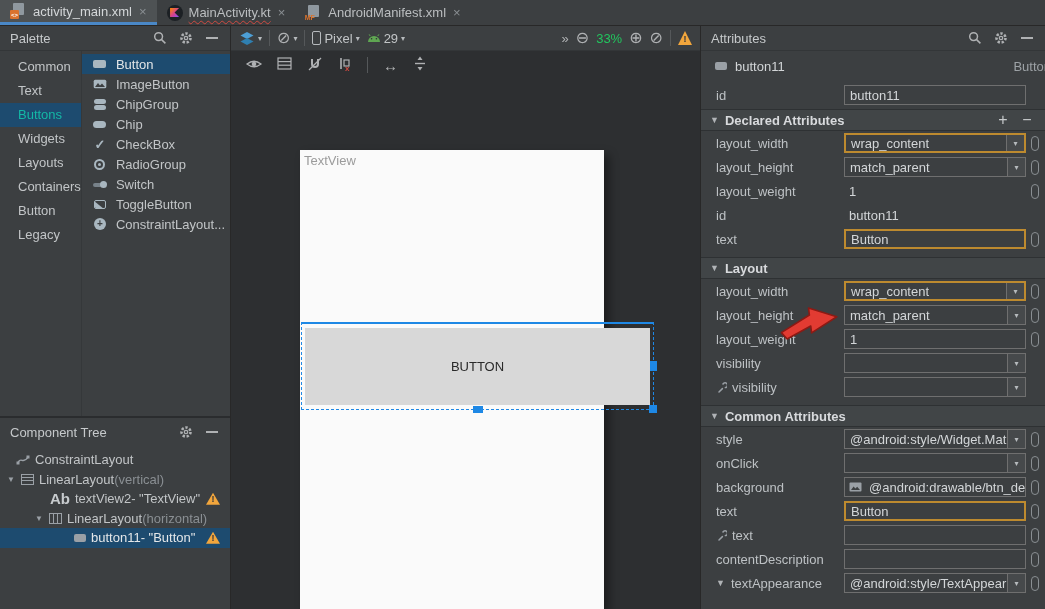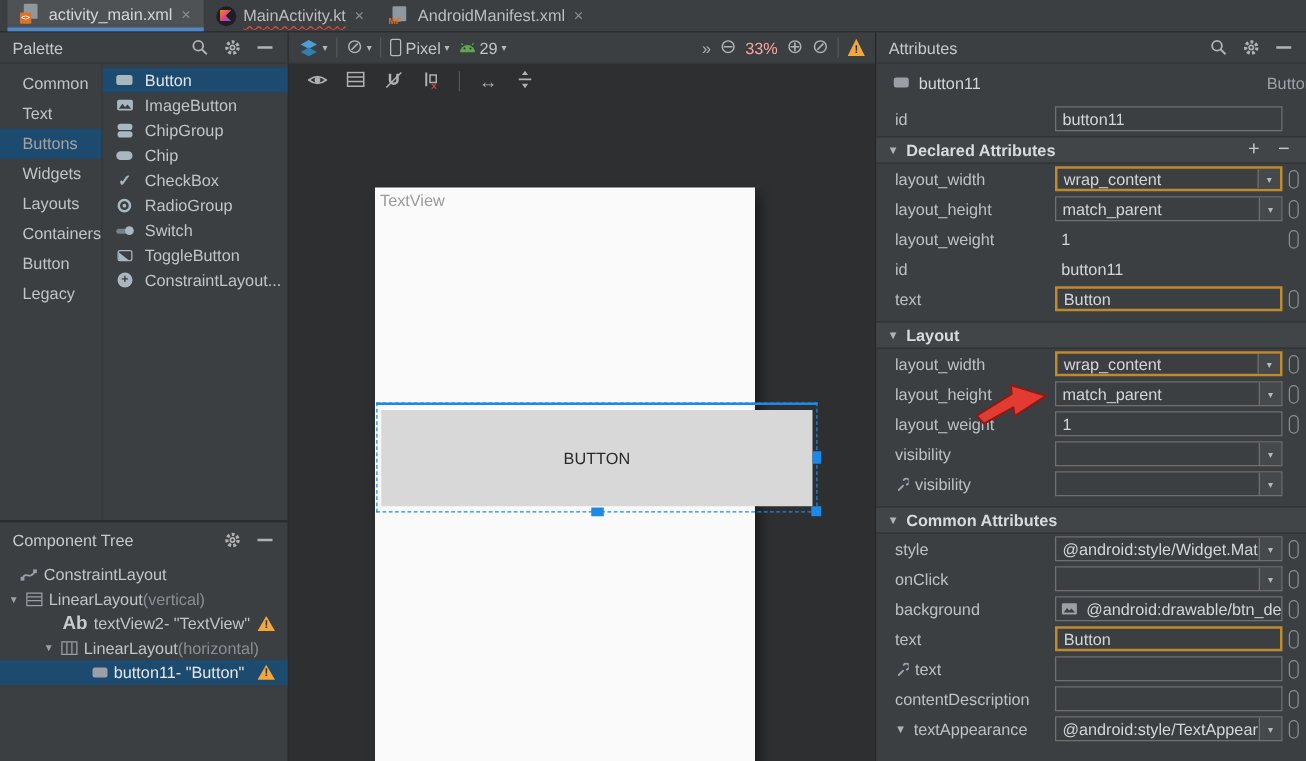--- a/index.html
+++ b/index.html
@@ -6,21 +6,21 @@
   html,body { background:#1e1f22; }
   #app {
     position:relative; width:1045px; height:609px; overflow:hidden;
     background:#2d2f31; font-family:"Liberation Sans", sans-serif;
     font-size:13px; color:#bbbec0; -webkit-font-smoothing:antialiased;
   }
   
   .tabbar { position:absolute; top:0; left:0; right:0; height:26px;
     background:#3c3f41; border-bottom:1px solid #282828; display:flex; align-items:stretch; }
   .tab { display:flex; align-items:center; gap:6px; padding:0 9px 0 10px; cursor:default; }
-  .tab.sel { background:#4e5254; border-bottom:3px solid #4a88c7; color:#d4d7d9;margin-left:6px; }
+  .tab.sel { background:#4e5254; border-bottom:3px solid #4a88c7; color:#d4d7d9; }
   .tab .close { color:#8a8f93; font-size:13px; line-height:1; padding:0 1px; }
   .tab-label.err { text-decoration:underline; text-decoration-style:wavy; text-decoration-color:#cf4a41; text-decoration-thickness:1px; text-underline-offset:3px; }
   .ficon { position:relative; width:17px; height:16px; flex:0 0 17px; }
   .ficon .fbody { position:absolute; top:0; left:3px; width:11px; height:12px; background:#8f989f; border-radius:1px; }
   .ficon .fbadge { position:absolute; bottom:0; left:0; width:9px; height:9px; background:#d9722c; border-radius:1px;
      color:#fff; font-size:6px; font-weight:bold; display:flex; align-items:center; justify-content:center; }
   .ficon .fbadge.txt { background:transparent; color:#d9722c; font-size:7px; bottom:-1px; }
   .kicon { width:16px; height:16px; border-radius:50%; background:#1c2024; display:flex; align-items:center; justify-content:center; }
   .kicon span { width:9px; height:9px; background:linear-gradient(135deg,#ff8a00 0%,#d4418e 55%,#7f52ff 100%);
      clip-path:polygon(0 0,100% 0,50% 50%,100% 100%,0 100%); }
@@ -28,21 +28,21 @@
   .leftcol { position:absolute; top:26px; left:0; width:231px; bottom:0; background:#3c3f41; border-right:1px solid #282828; }
   .panel-head { height:25px; display:flex; align-items:center; gap:10px; padding:0 10px; border-bottom:1px solid #333638; }
   .panel-title { color:#c6c9cb; }
   .spacer { flex:1; }
   .hicon { display:flex; align-items:center; justify-content:center; width:16px; height:16px; }
   .minus-glyph { width:12px; border-top:2px solid #afb1b3; display:inline-block; }
   .palette { height:392px; border-bottom:2px solid #2a2c2e; display:flex; flex-direction:column; }
   .pal-body { flex:1; display:flex; overflow:hidden; }
   .pal-cats { width:87px; border-right:1px solid #35383a; padding-top:4px; }
   .pal-cat { height:24px; line-height:24px; padding-left:18px; color:#c2c5c7; }
-  .pal-cat.sel { background:#1d4b6f; color:#a3a3a3; }
+  .pal-cat.sel { background:#1d4b6f; color:#14b8a6; }
   .pal-comps { flex:1; padding-top:3px; }
   .pal-comp { height:20px; display:flex; align-items:center; gap:8px; padding:0 8px 0 10px; color:#c2c5c7; }
   .pal-comp.sel { background:#1d4b6f; color:#e2e5e7; }
   .cicon { width:16px; height:14px; display:flex; align-items:center; justify-content:center; flex:0 0 16px; }
   .dl { margin-left:auto; display:flex; flex-direction:column; align-items:center; width:11px; color:#9fb7c6; }
   .dl .arr { font-size:10px; line-height:8px; }
   .dl .bar { width:9px; border-top:1.5px solid #9fb7c6; margin-top:1px; }
   .btn-glyph { width:13px; height:8px; background:#a9b7c0; border-radius:2px; }
   .chip-glyph { width:13px; height:7px; background:#a9b7c0; border-radius:4px; }
   .chipgrp { display:flex; flex-direction:column; gap:1px; }
@@ -348,21 +348,21 @@
             <circle cx="9.4" cy="4.8" r="0.8" fill="#2d2f31"></circle>
           <line x1="3.2" y1="2" x2="2.2" y2="0.4" stroke="#5fa652" stroke-width="1"></line>
           <line x1="10.8" y1="2" x2="11.8" y2="0.4" stroke="#5fa652" stroke-width="1"></line>
         </svg>
         <span>29</span>
         <span class="ddarrow">▾</span>
       </span>
       <span class="spacer"></span>
       <span style="color:#afb1b3;">»</span>
       <span class="circ-glyph">⊖</span>
-      <span style="color:#fca5a5;">33%</span>
+      <span style="color:#22c55e;">33%</span>
       <span class="circ-glyph">⊕</span>
       <span class="circ-glyph">⊘</span>
       <span class="vsep"></span>
       <span class="warn" style="width:16px;height:14px;">!</span>
     </div>
 
     <div class="viewopts">
       <span>
         <svg width="16" height="12" viewBox="0 0 16 12">
             <path d="M1,6 Q8,0.5 15,6 Q8,11.5 1,6 Z" fill="none" stroke="#afb1b3" stroke-width="1.3"></path>

